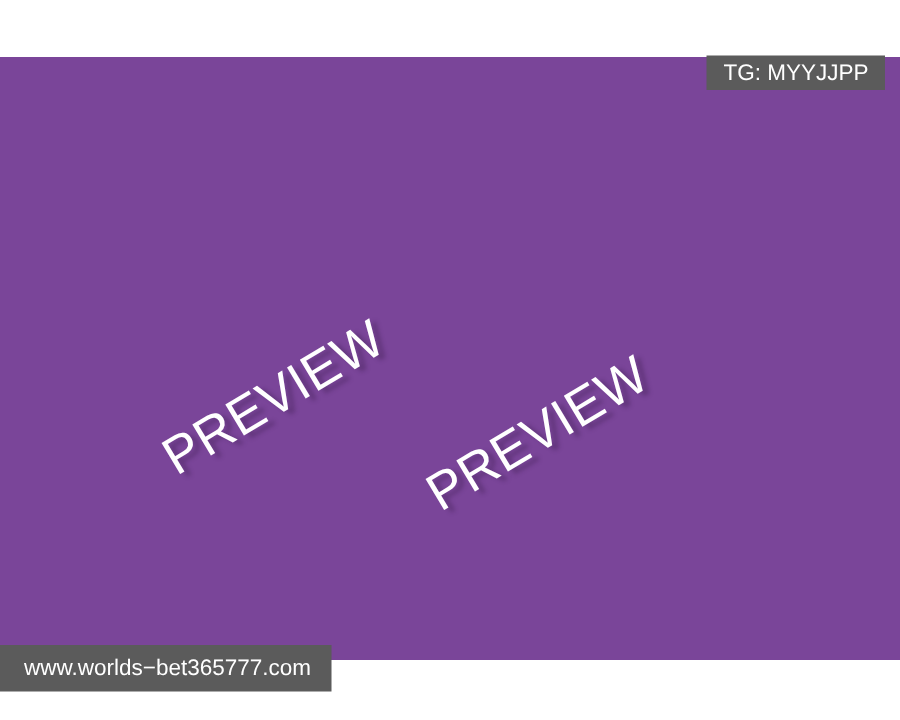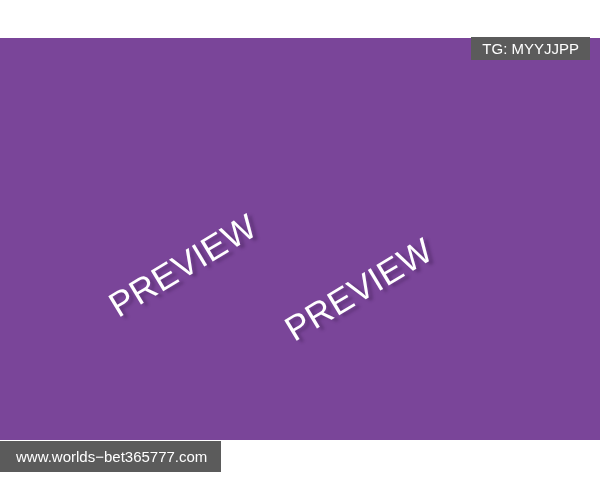--- a/index.html
+++ b/index.html
@@ -74,21 +74,21 @@
     right: 10px;
     top: 5px;
     height: 23px;
     padding: 0 11px;
     justify-content: center;
     margin-top: 32px;
   }
 
   #site-url-watermark {
     left: 0;
-    top: 441px;
+    top: 430px;
     height: 31px;
     padding: 0 14px 0 16px;
     justify-content: flex-start;
   }
 </style>
 </head>
 <body>
 
 <div id="stage">
 

